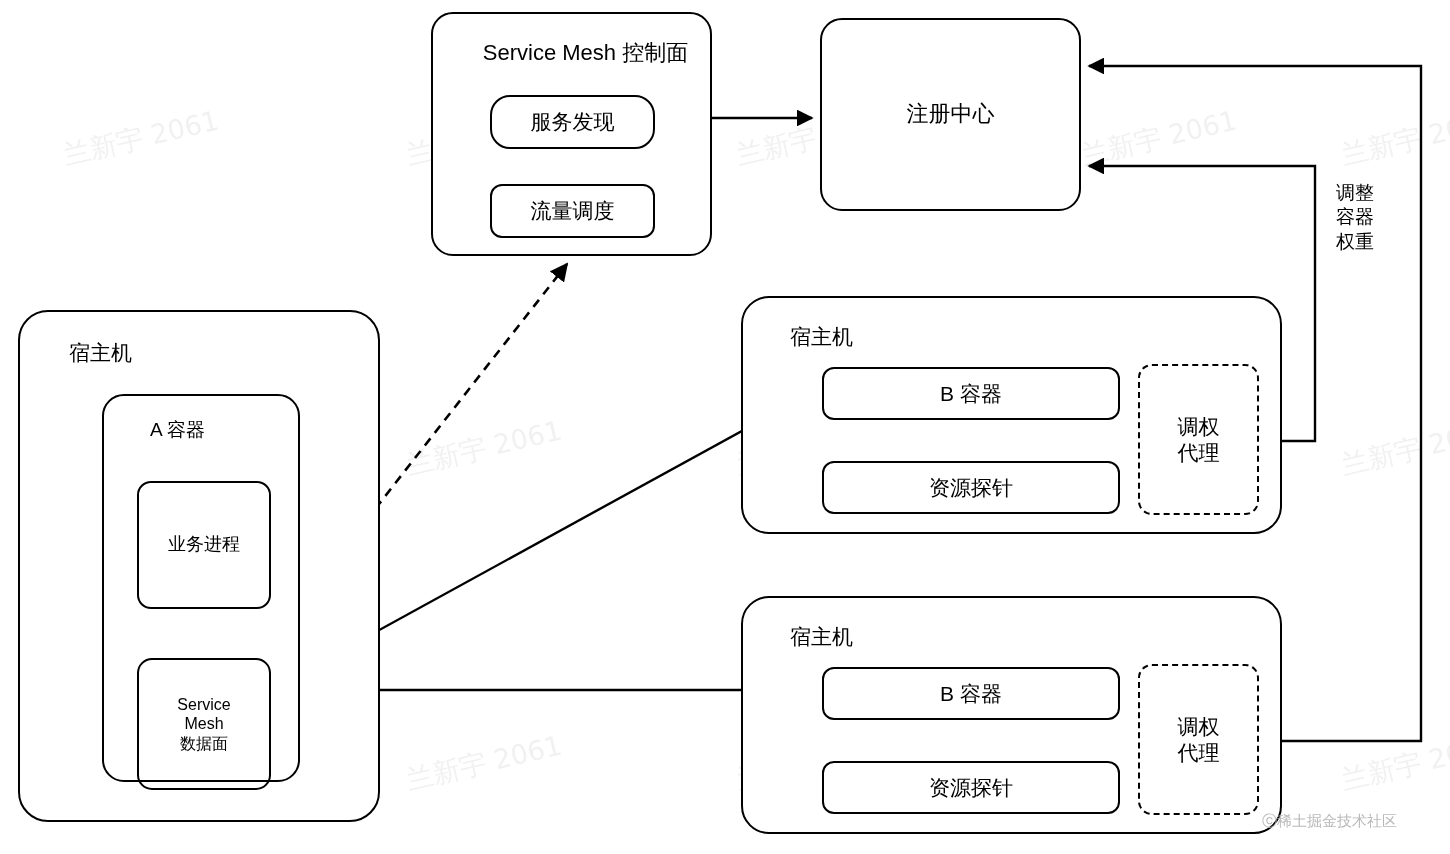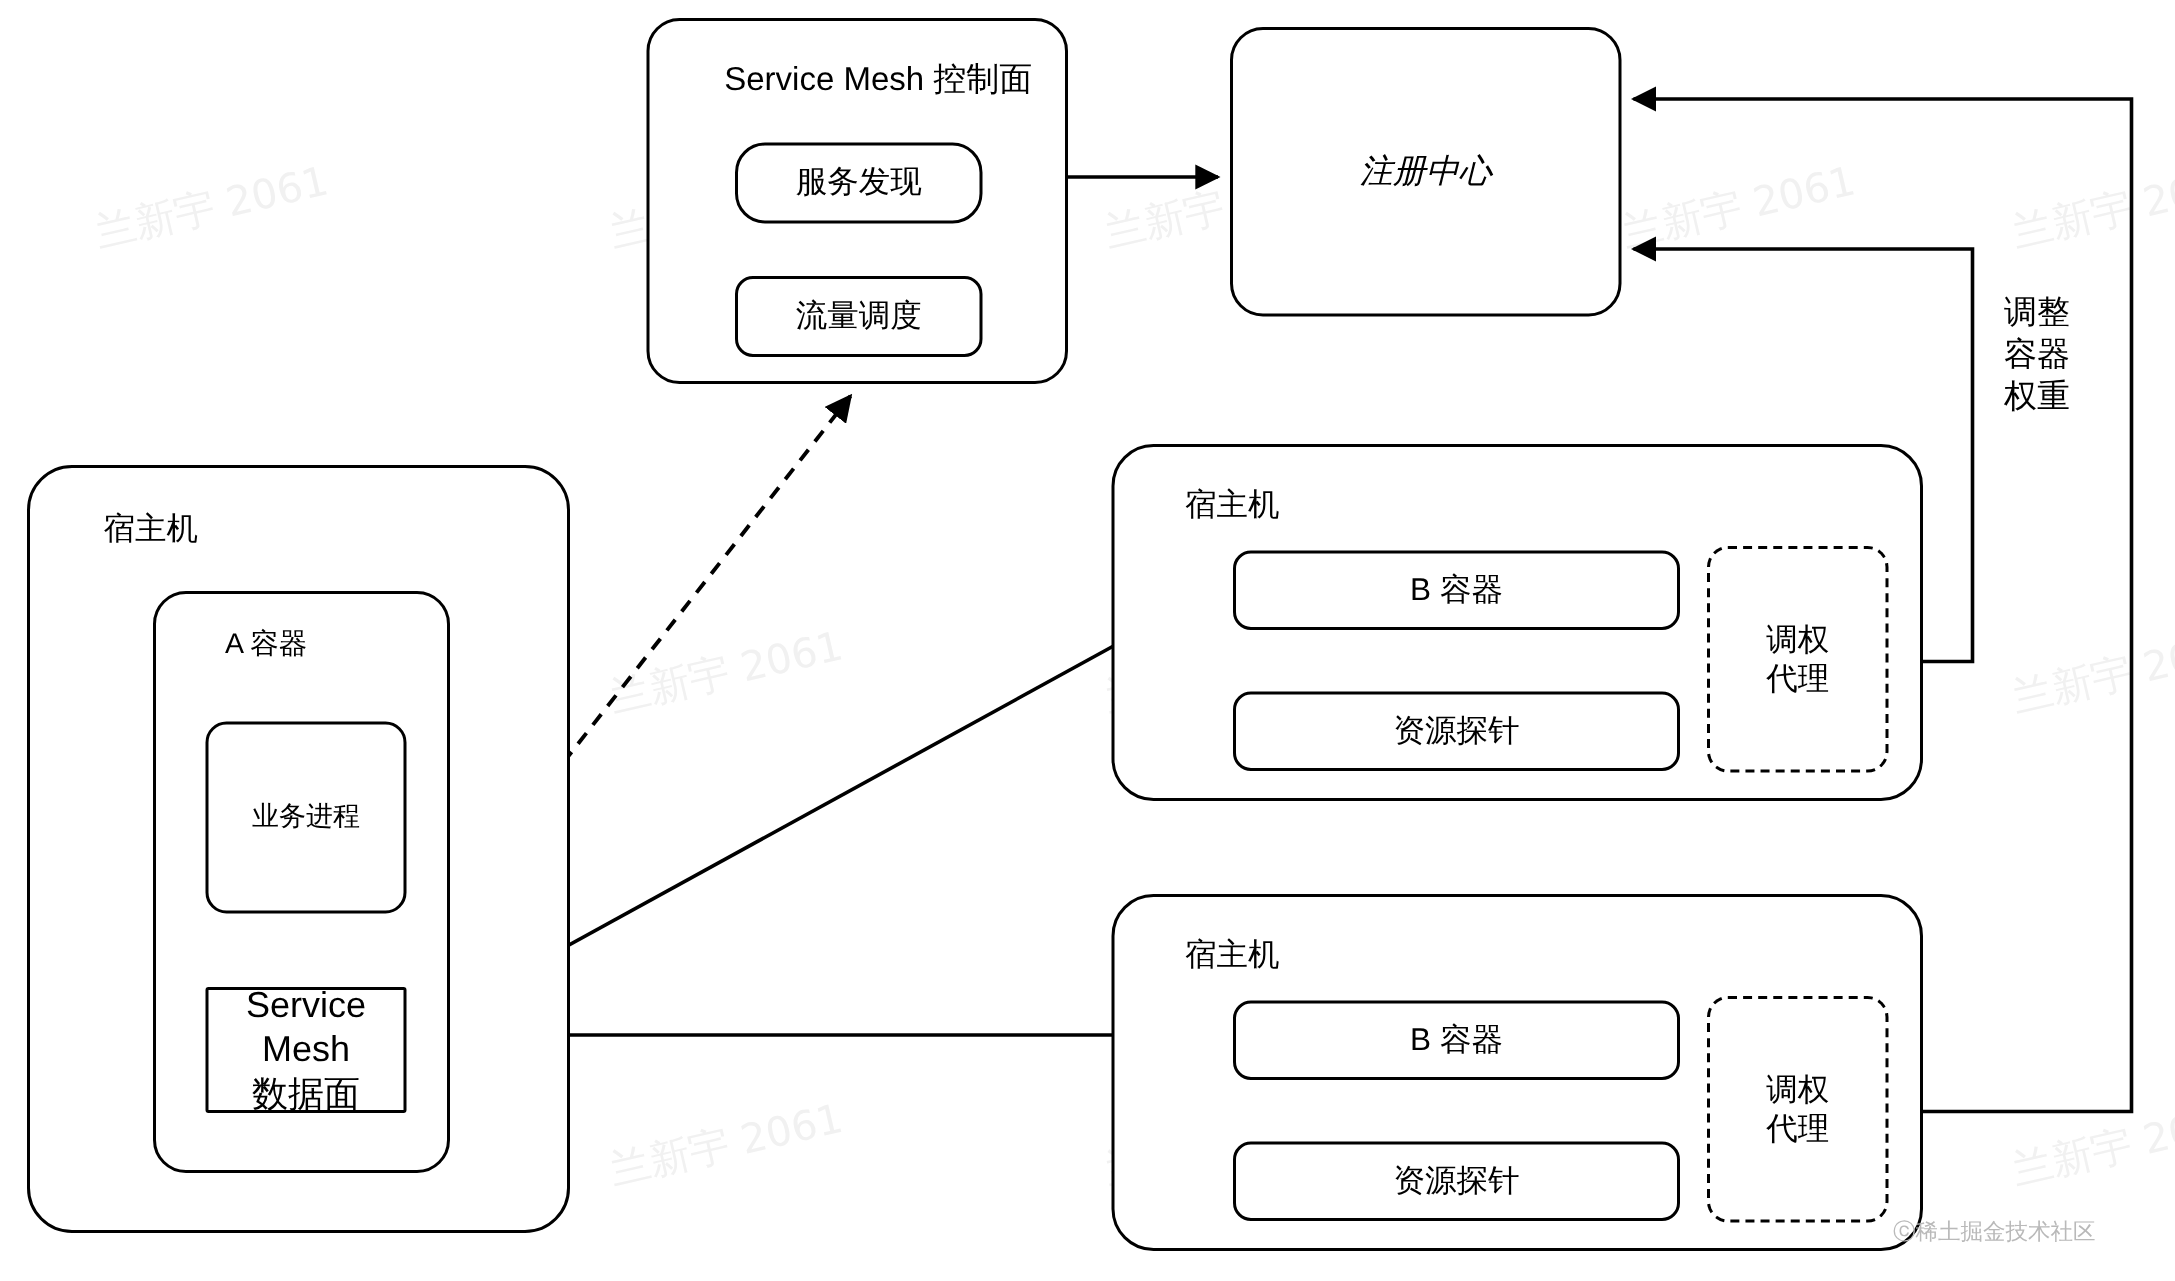--- a/index.html
+++ b/index.html
@@ -98,37 +98,37 @@
     <div class="node container-outer" style="left:431px; top:12px; width:281px; height:244px; border-radius:22px; display:block;">
       <div class="label-tl" style="left:0; right:0; top:26px; text-align:center; font-size:22px;">Service Mesh 控制面</div>
       <div class="node" style="left:57px; top:81px; width:165px; height:54px; border-radius:20px; font-size:21px;">
         <span class="txt">服务发现</span>
       </div>
       <div class="node" style="left:57px; top:170px; width:165px; height:54px; border-radius:12px; font-size:21px;">
         <span class="txt">流量调度</span>
       </div>
     </div>
 
-    <div class="node container-outer" style="left:820px; top:18px; width:261px; height:193px; border-radius:22px; font-size:22px;font-style:italic;">
+    <div class="node container-outer" style="left:820px; top:18px; width:261px; height:193px; border-radius:22px; font-size:22px;">
       <span class="txt">注册中心</span>
     </div>
 
-    <div class="side-label" style="left:1336px; top:194px; font-size:22px;">调整
+    <div class="side-label" style="left:1336px; top:181px; font-size:19px;">调整
 容器
 权重</div>
 
     <div class="node container-outer" style="left:18px; top:310px; width:362px; height:512px; border-radius:30px; display:block;">
       <div class="label-tl" style="left:21px; top:28px; font-size:21px;">宿主机</div>
 
       <div class="node container-outer" style="left:82px; top:82px; width:198px; height:388px; border-radius:22px; display:block;">
         <div class="label-tl" style="left:18px; top:22px; font-size:19px;">A 容器</div>
         <div class="node" style="left:33px; top:85px; width:134px; height:128px; border-radius:14px; font-size:18px;">
           <span class="txt">业务进程</span>
         </div>
-        <div class="node" style="left:33px; top:262px; width:134px; height:84px; border-radius:2px; font-size:24px;">
+        <div class="node" style="left:33px; top:262px; width:134px; height:132px; border-radius:15px; font-size:16px;">
           <span class="txt">Service
 Mesh
 数据面</span>
         </div>
       </div>
     </div>
 
     <div class="node container-outer" style="left:741px; top:296px; width:541px; height:238px; border-radius:28px; display:block;">
       <div class="label-tl" style="left:19px; top:26px; font-size:21px;">宿主机</div>
       <div class="node" style="left:79px; top:69px; width:298px; height:53px; border-radius:12px; font-size:21px;">

